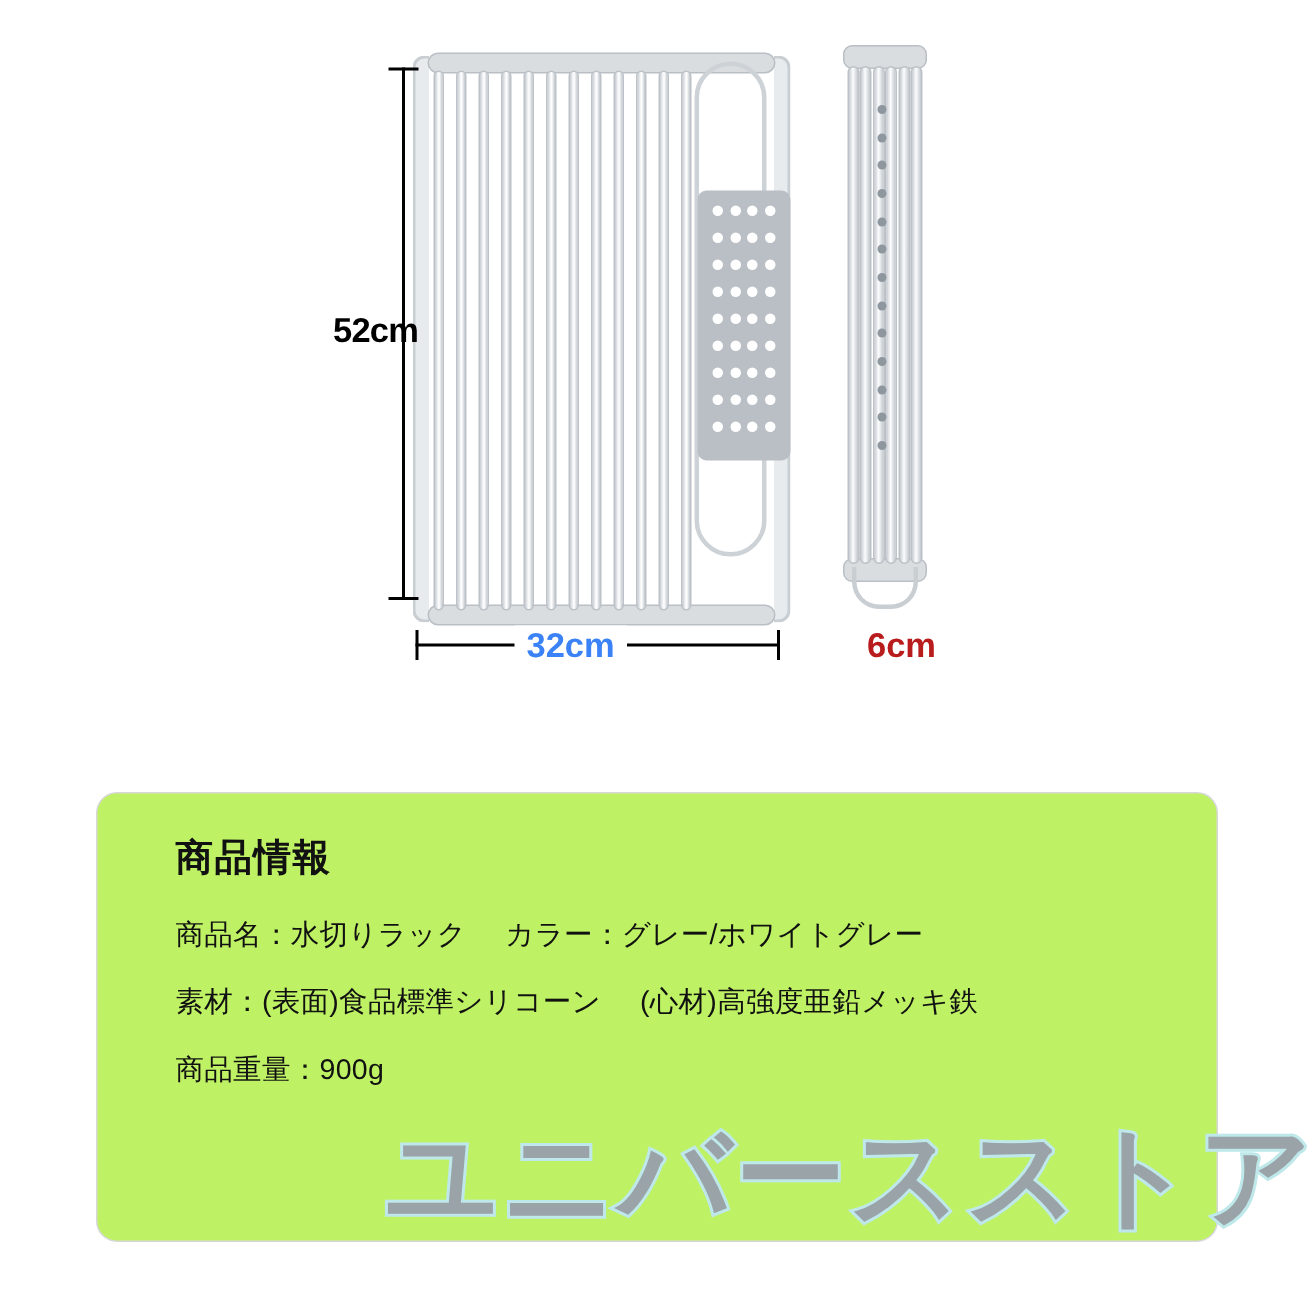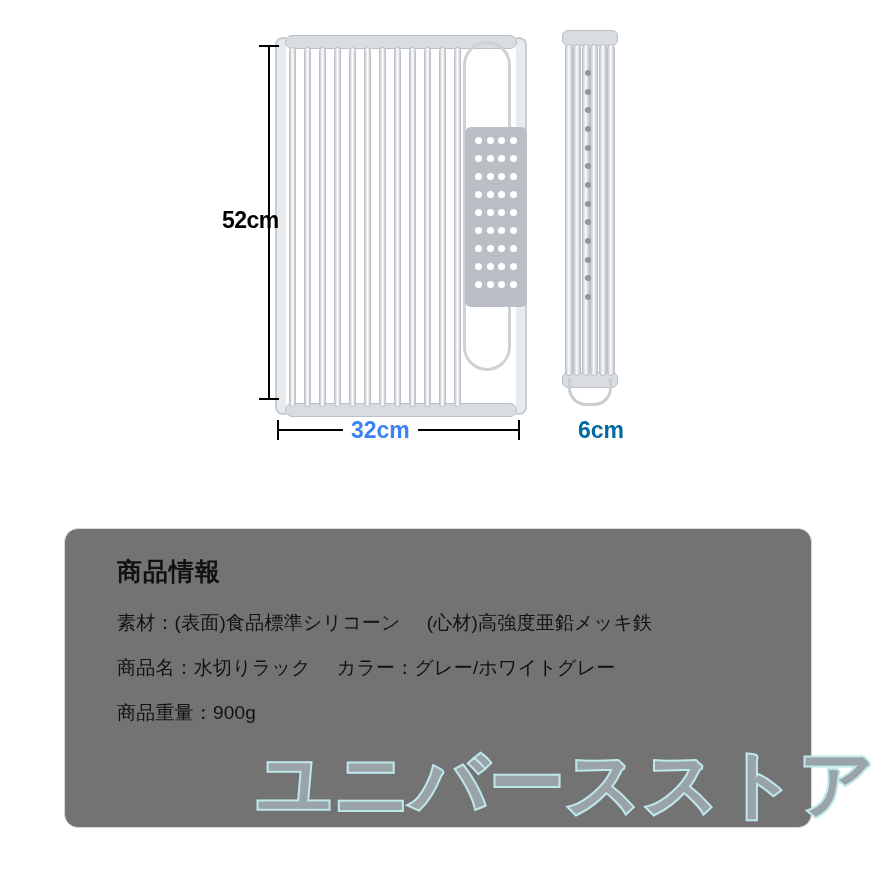--- a/index.html
+++ b/index.html
@@ -244,34 +244,34 @@
     font-size: 23px;
     font-weight: bold;
     color: #3b82f6;
   }
   .dim-h2-label {
     position: absolute;
     left: 578px;
     top: 417px;
     font-size: 23px;
     font-weight: bold;
-    color: #0369a1;
+    color: #b91c1c;
   }
 
   
   .info-card {
     position: absolute;
     left: 64px;
     top: 528px;
     width: 748px;
     height: 300px;
     border: 1px solid #d7d7d7;
     border-radius: 14px;
     box-sizing: border-box;
-    background: #737373;
+    background: #bef264;
     padding: 26px 28px 0 52px;
   }
   .info-title {
     font-size: 25px;
     font-weight: bold;
     color: #111;
     margin: 0 0 22px 0;
     letter-spacing: 1px;
   }
   .info-line {
@@ -400,19 +400,19 @@
 
   <div class="dim-h1"></div>
   <div class="dim-h1-label">32cm</div>
 
   <div class="dim-h2-label">6cm</div>
 </div>
 
 <div class="info-card">
   <div class="info-title">商品情報</div>
   <div id="info-rows">
+      <div class="info-line"><span>商品名：水切りラック</span><span class="gap"></span><span>カラー：グレー/ホワイトグレー</span></div>
       <div class="info-line"><span>素材：(表面)食品標準シリコーン</span><span class="gap"></span><span>(心材)高強度亜鉛メッキ鉄</span></div>
-      <div class="info-line"><span>商品名：水切りラック</span><span class="gap"></span><span>カラー：グレー/ホワイトグレー</span></div>
       <div class="info-line"><span>商品重量：900g</span></div>
     </div>
 </div>
 
 <div class="watermark">ユニバースストア</div>
 
 </body></html>

